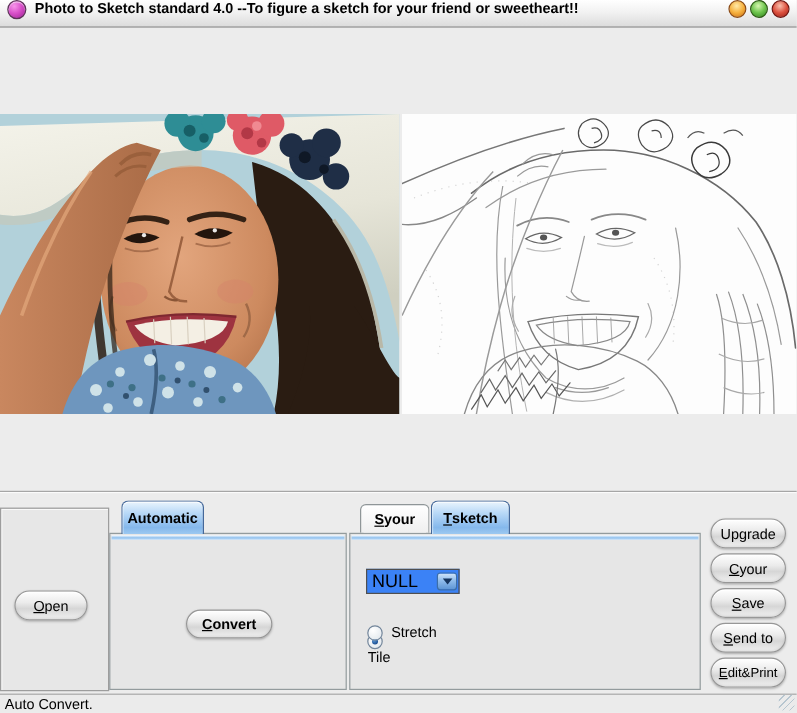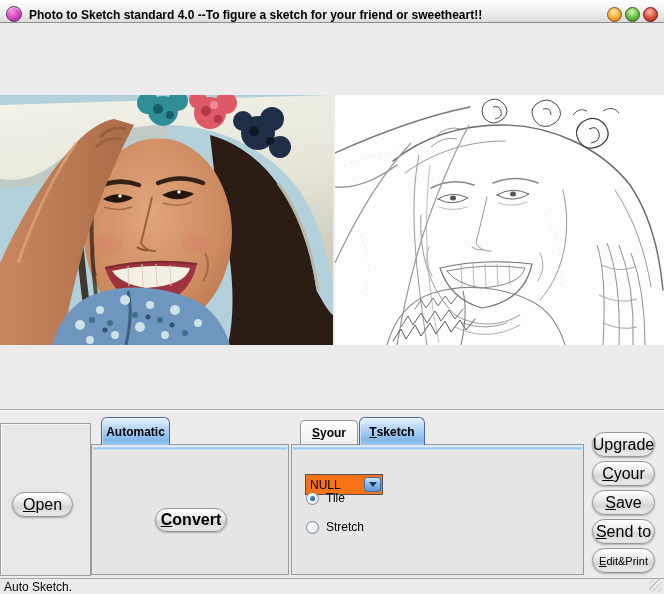--- a/index.html
+++ b/index.html
@@ -6,21 +6,21 @@
   body{
     width:664px;height:594px;position:relative;overflow:hidden;
     background:#ececec;font-family:"Liberation Sans",sans-serif;color:#000;
     -webkit-font-smoothing:antialiased;
   }
   
   .titlebar{
     position:absolute;left:0;top:0;width:664px;height:23px;
     background:linear-gradient(180deg,#ffffff 0%,#f2f2f2 45%,#dcdcdc 100%);
     border-bottom:1px solid #8e8e8e;
-    display:flex;align-items:flex-end;box-sizing:border-box;
+    display:flex;align-items:flex-start;box-sizing:border-box;
   }
   .app-icon{
     width:14px;height:14px;border-radius:50%;margin:0 7px 0 6px;flex:0 0 auto;
     background:radial-gradient(circle at 35% 30%,#f894ea 0%,#d84fc9 45%,#9c1f92 100%);
     border:1px solid #5c3358;box-shadow:inset 0 1px 1px rgba(255,255,255,.7);
   }
   .title-text{font-size:12px;font-weight:bold;white-space:nowrap;flex:1 1 auto;}
   .win-buttons{display:flex;gap:3px;margin-right:6px;flex:0 0 auto;}
   .win-btn{width:15px;height:15px;border-radius:50%;box-sizing:border-box;}
   .win-btn.min{background:radial-gradient(circle at 45% 30%,#ffe9a8 0%,#f6b13f 50%,#c86d14 100%);border:1px solid #8a4a16;}
@@ -60,54 +60,54 @@
     background:linear-gradient(180deg,#ffffff 0%,#efefef 100%);
     border:1px solid #8f9698;border-bottom:none;border-radius:5px 5px 0 0;
     box-shadow:inset 0 1px 0 #fff;
   }
   .tab-automatic{left:101px;top:417px;width:69px;height:28px;}
   .tab-sketch{left:300px;top:420px;width:58px;height:24px;}
   .tab-texture{left:359px;top:417px;width:66px;height:28px;}
 
   .pill-btn{
     position:absolute;display:flex;align-items:center;justify-content:center;
-    font-size:16px;border-radius:13px;box-sizing:border-box;cursor:default;
+    font-size:12px;border-radius:13px;box-sizing:border-box;cursor:default;
     background:linear-gradient(180deg,#ffffff 0%,#ebebeb 40%,#d6d6d6 62%,#f0f0f0 100%);
     border:1px solid #979797;
     box-shadow:0 1px 2px rgba(0,0,0,.28),inset 0 1px 0 #ffffff,inset 0 -1px 2px rgba(0,0,0,.08);
   }
   .btn-open{left:12px;top:492px;width:61px;height:25px;}
   .btn-convert{left:155px;top:508px;width:72px;height:24px;font-weight:bold;}
   .btn-upgrade{left:592px;top:432px;width:63px;height:25px;}
   .btn-clear{left:592px;top:461px;width:63px;height:25px;}
   .btn-save{left:592px;top:490px;width:63px;height:25px;}
   .btn-sendto{left:592px;top:519px;width:63px;height:25px;}
   .btn-editprint{left:592px;top:548px;width:63px;height:25px;font-size:11px;}
 
   .ak{text-decoration:underline;}
 
   
   .combo{
-    position:absolute;left:305px;top:474px;width:78px;height:21px;background:#f97316;
+    position:absolute;left:305px;top:474px;width:78px;height:21px;background:#3b82f6;
     border:1px solid #4f4f4f;box-sizing:border-box;display:flex;align-items:center;
-    font-size:12px;
+    font-size:15px;
   }
   .combo-value{flex:1 1 auto;padding-left:4px;}
   .combo-arrow{
     flex:0 0 auto;width:17px;height:15px;margin:1px 1px 1px 0;border-radius:3px;
     background:linear-gradient(180deg,#cfe3f8 0%,#8fbceb 45%,#5e96d6 100%);
     border:1px solid #3c6ea8;box-sizing:border-box;
     display:flex;align-items:center;justify-content:center;
   }
   .combo-arrow::after{content:"";width:0;height:0;border-left:4px solid transparent;
     border-right:4px solid transparent;border-top:5px solid #16355e;}
 
   
   .radio-row{position:absolute;display:flex;align-items:center;font-size:12px;}
-  .radio-tile{left:306px;top:491px;}
+  .radio-tile{left:306px;top:528px;flex-direction:column;}
   .radio-stretch{left:306px;top:520px;}
   .radio-circle{
     width:13px;height:13px;border-radius:50%;box-sizing:border-box;margin-right:7px;
     border:1px solid #74879c;background:radial-gradient(circle at 35% 30%,#ffffff 0%,#dde4ea 100%);
     position:relative;
   }
   .radio-circle.selected::after{
     content:"";position:absolute;left:3px;top:3px;width:5px;height:5px;border-radius:50%;
     background:radial-gradient(circle at 35% 30%,#5e9ad8 0%,#16498c 80%);
   }
@@ -378,15 +378,15 @@
 <div class="pill-btn btn-sendto">
   <span class="ak">S</span>
     <span>end to</span>
 </div>
 <div class="pill-btn btn-editprint">
   <span class="ak">E</span>
     <span>dit&amp;Print</span>
 </div>
 
 <div class="statusbar">
-  <span>Auto Sketch.</span>
+  <span>Auto Convert.</span>
 </div>
 <div class="resize-grip"></div>
 
 </body></html>

